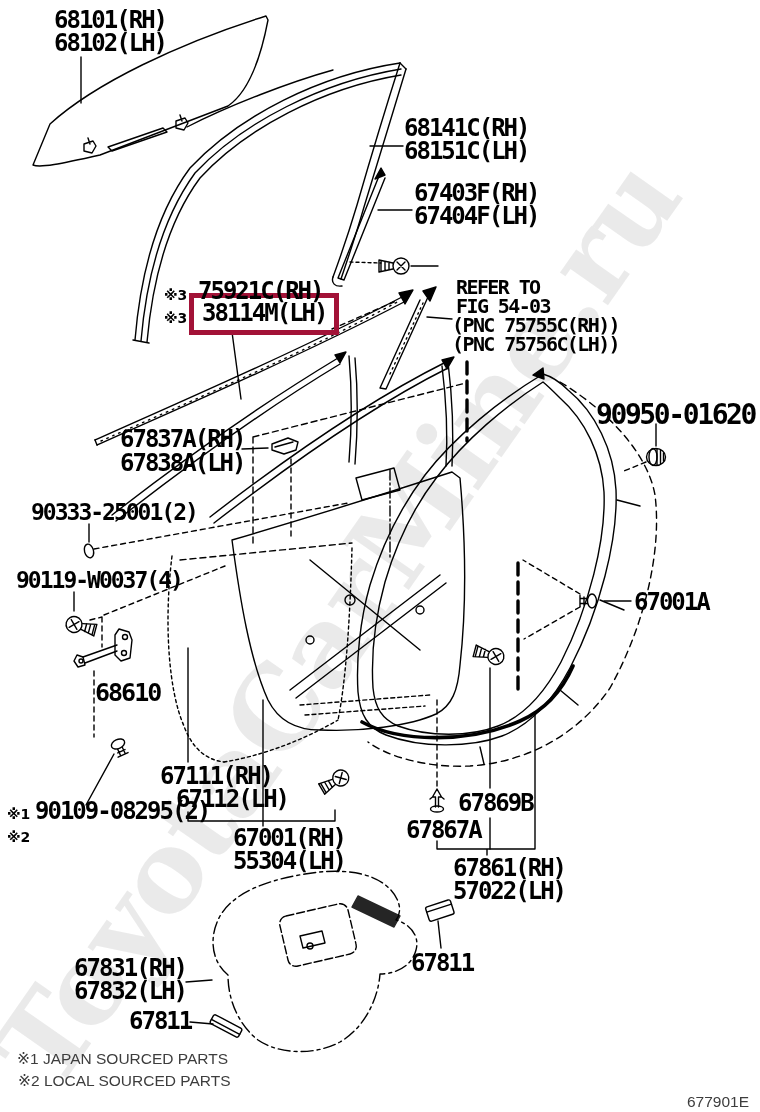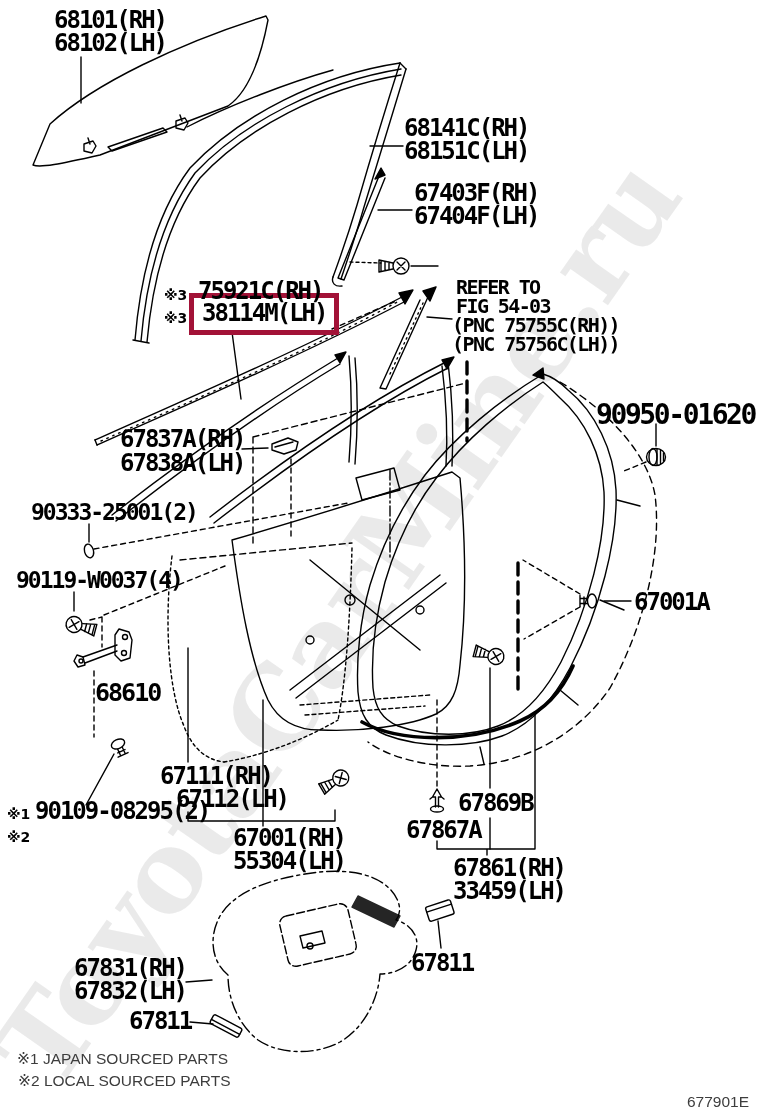--- a/index.html
+++ b/index.html
@@ -247,21 +247,21 @@
 <div class="mark" style="left:7px;top:807px">※1</div>
 <div class="pn" style="left:35px;top:799px">90109-08295(2)</div>
 <div class="mark" style="left:7px;top:830px">※2</div>
 <div class="pn" style="left:160px;top:764px">67111(RH)</div>
 <div class="pn" style="left:176px;top:787px">67112(LH)</div>
 <div class="pn" style="left:458px;top:791px">67869B</div>
 <div class="pn" style="left:406px;top:818px">67867A</div>
 <div class="pn" style="left:233px;top:826px">67001(RH)</div>
 <div class="pn" style="left:233px;top:849px">55304(LH)</div>
 <div class="pn" style="left:453px;top:856px">67861(RH)</div>
-<div class="pn" style="left:453px;top:879px">33459(LH)</div>
+<div class="pn" style="left:453px;top:879px">57022(LH)</div>
 <div class="pn" style="left:634px;top:590px">67001A</div>
 <div class="pn" style="left:74px;top:956px">67831(RH)</div>
 <div class="pn" style="left:74px;top:979px">67832(LH)</div>
 <div class="pn" style="left:129px;top:1009px">67811</div>
 <div class="pn" style="left:411px;top:951px">67811</div>
 
 <div class="foot" style="left:17px;top:1051px">※1 JAPAN SOURCED PARTS</div>
 <div class="foot" style="left:18px;top:1073px">※2 LOCAL SOURCED PARTS</div>
 <div class="foot" style="left:687px;top:1094px">677901E</div>
 

